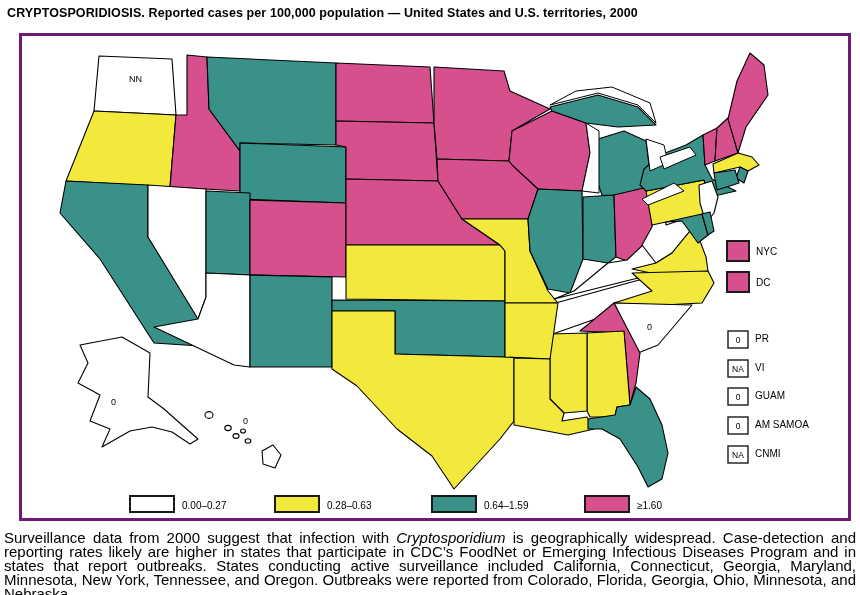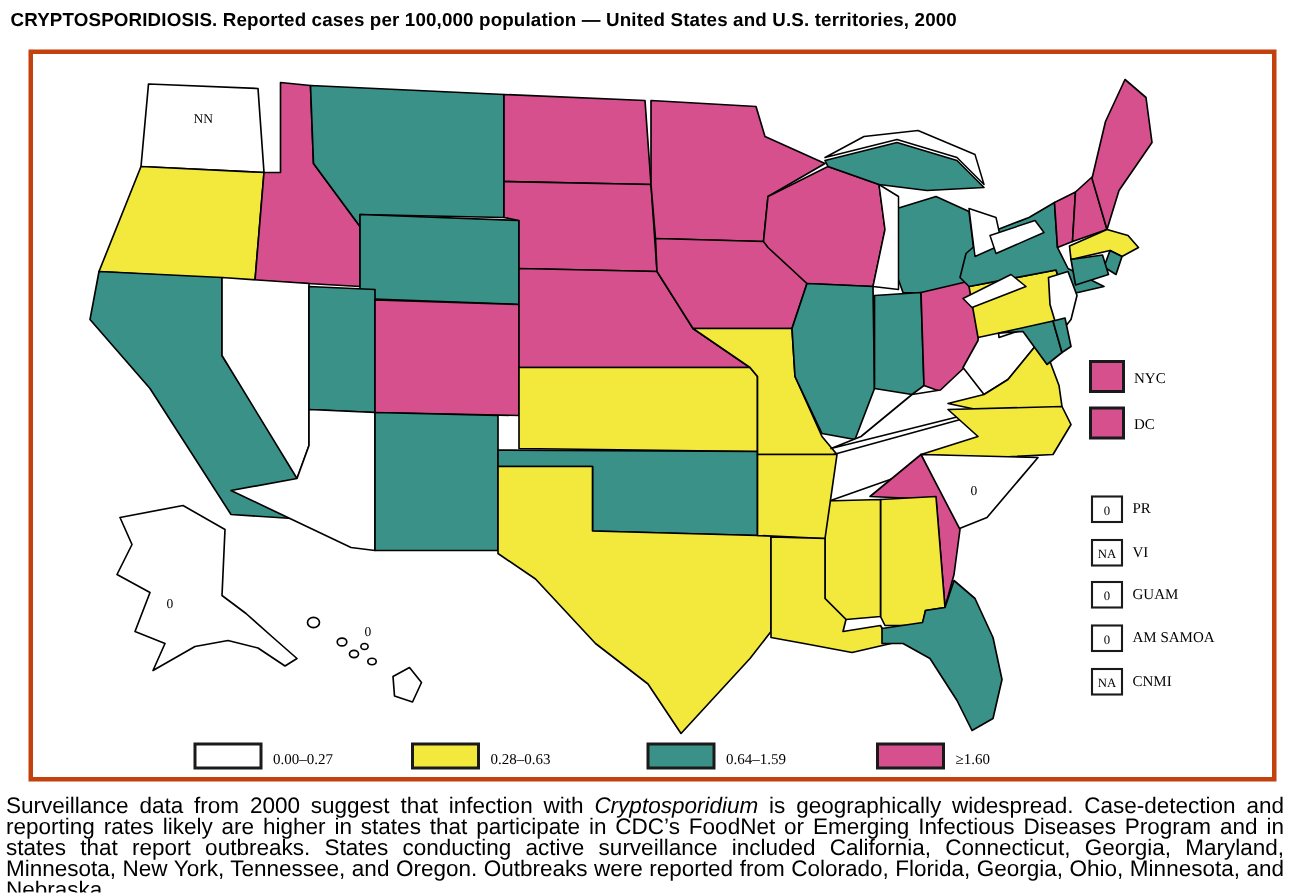--- a/index.html
+++ b/index.html
@@ -1,19 +1,19 @@
 <!DOCTYPE html>
 <html><head>
 <meta charset="utf-8">
 <style>
   html,body{margin:0;padding:0;background:#fff;width:860px;height:595px;overflow:hidden;
     font-family:"Liberation Sans","DejaVu Sans",sans-serif;color:#000;}
   #page{position:relative;width:815px;height:595px;}
   #title{position:absolute;left:7px;top:6px;font-size:12.5px;font-weight:bold;letter-spacing:.1px;}
-  #mapbox{position:absolute;left:19px;top:33px;width:826px;height:482px;border:3px solid #c2410c;font-family:Liberation Serif, serif;}
+  #mapbox{position:absolute;left:19px;top:33px;width:826px;height:482px;border:3px solid #701a75;}
   #mapsvg{position:absolute;left:0;top:0;}
   #footnote{position:absolute;left:4px;top:531px;width:852px;font-size:15px;line-height:14px;text-align:justify;}
   .state{stroke:#000;stroke-width:1.1;stroke-linejoin:round;}
   .lake{fill:#fff;stroke:#000;stroke-width:1;stroke-linejoin:round;}
   .maplabel{font-size:9px;fill:#000;}
   .leglabel{font-size:10px;fill:#000;}
   .boxval{font-size:8.5px;fill:#000;text-anchor:middle;}
   .swatch{stroke:#1a1a1a;stroke-width:2;}
   .tbox{fill:#fff;stroke:#1a1a1a;stroke-width:1.4;}
 </style>

